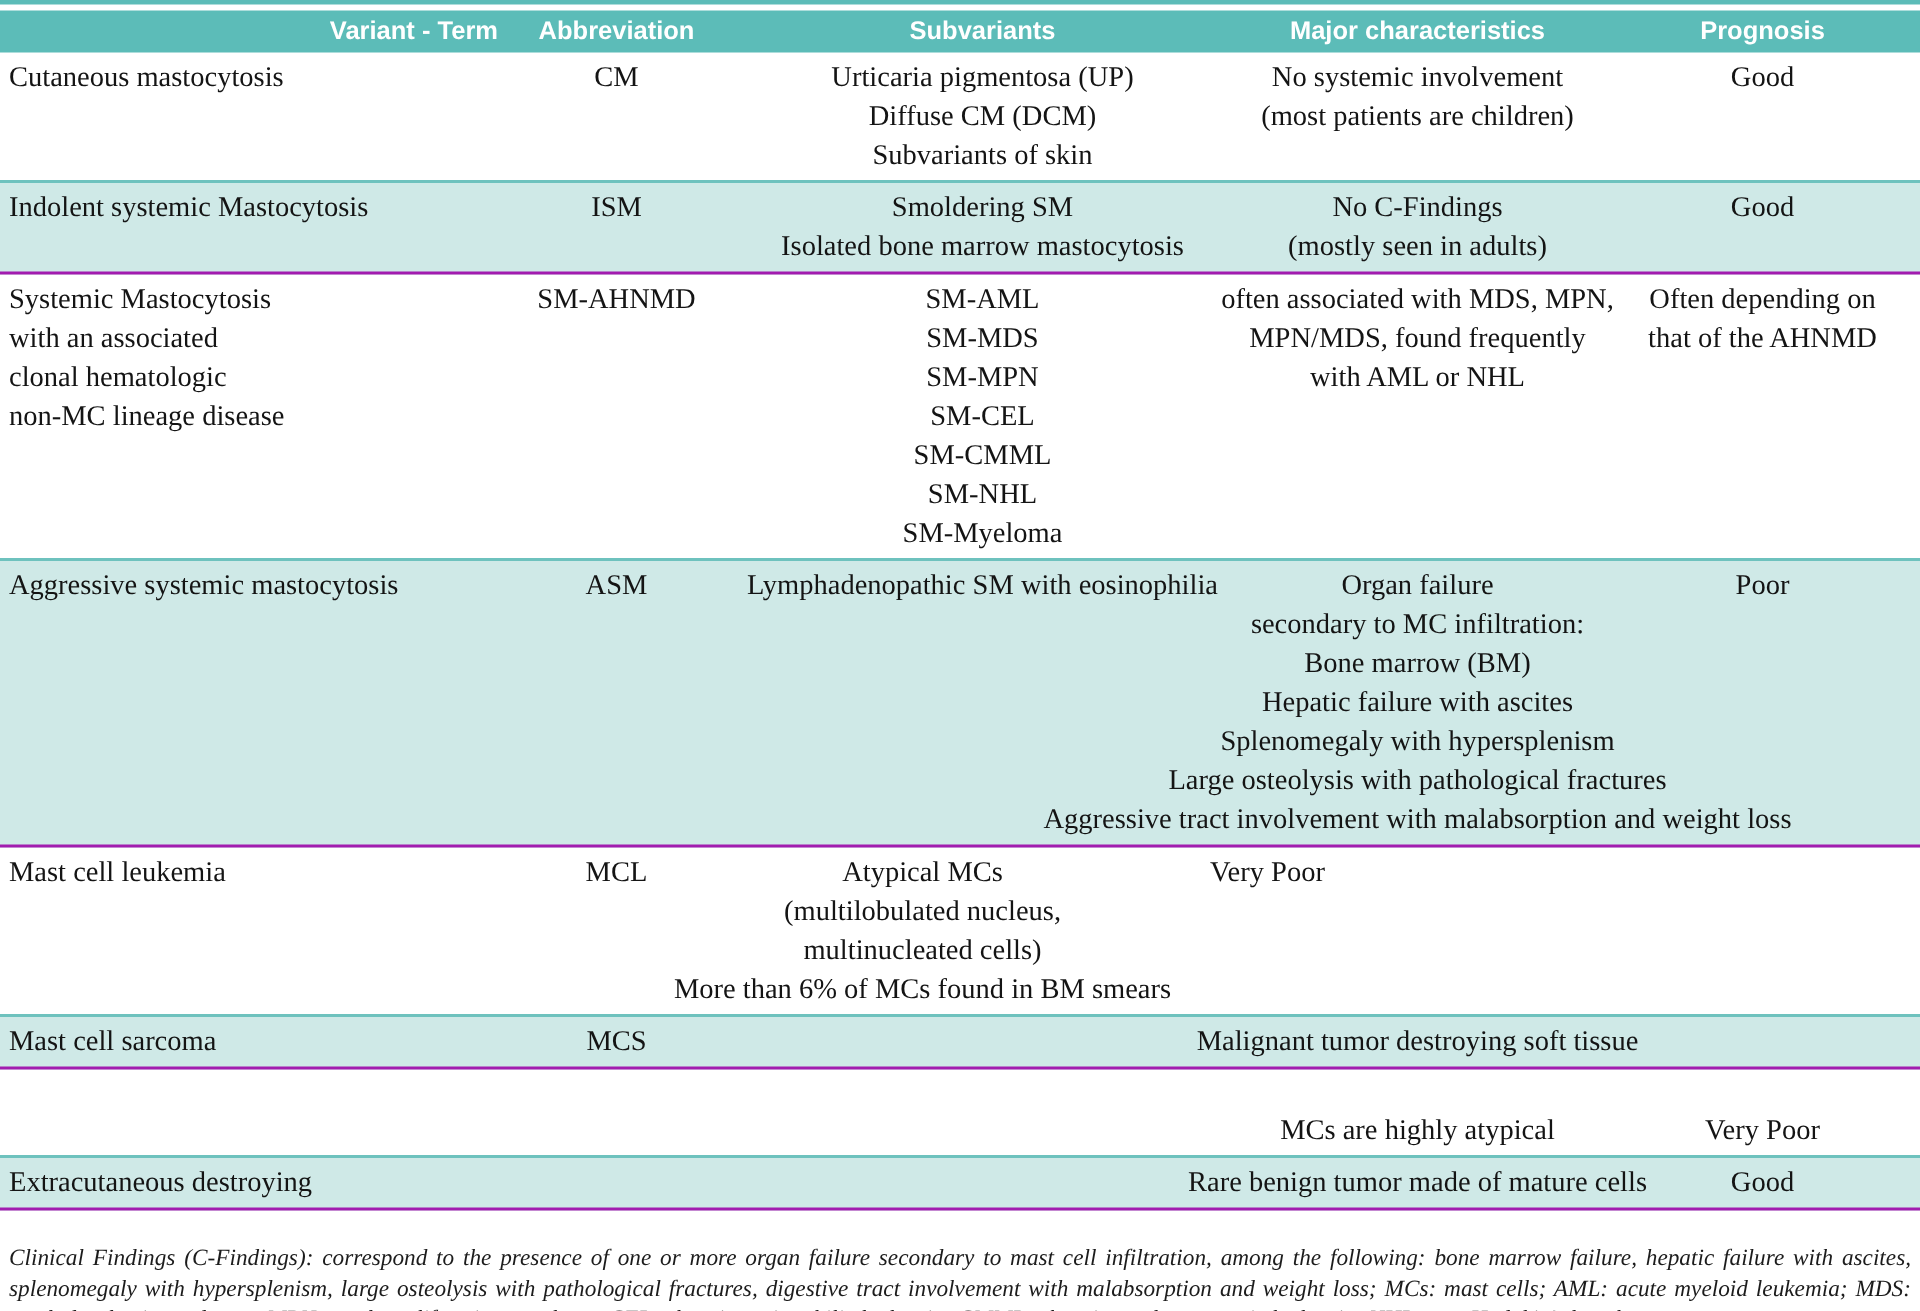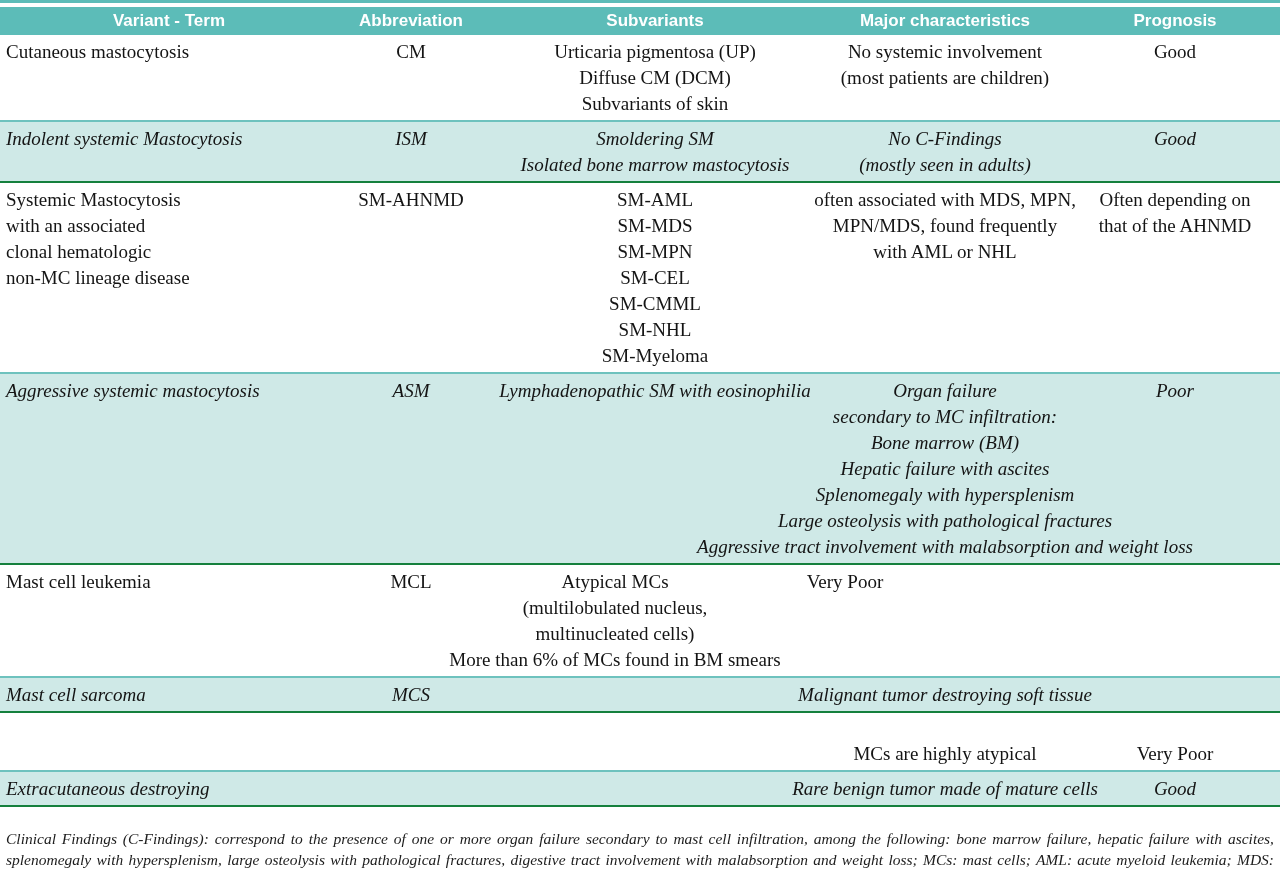--- a/index.html
+++ b/index.html
@@ -16,28 +16,27 @@
     display: flex;
     background: #5cbcb8;
     height: 28px;
     align-items: center;
     font-family: "Liberation Sans", sans-serif;
     font-weight: bold;
     font-size: 17px;
     color: #ffffff;
   }
   .header-row .hcell { text-align: center; }
-  .header-row .hcell.term { text-align: center; padding-left: 6px; }
+  .header-row .hcell.term { text-align: right; padding-left: 6px; }
 
   .row { display: flex; align-items: flex-start; }
   .row.teal {
     background: #cfe9e7;
     border-top: 2px solid #6ec2be;
-    border-bottom: 2px solid #15803d;
-    font-style: italic;
+    border-bottom: 2px solid #a21caf;
   }
   .row.gap-top { padding-top: 24px; }
 
   .cell {
     display: flex;
     flex-direction: column;
     align-items: center;
     padding-top: 4px;
     padding-bottom: 3px;
   }

